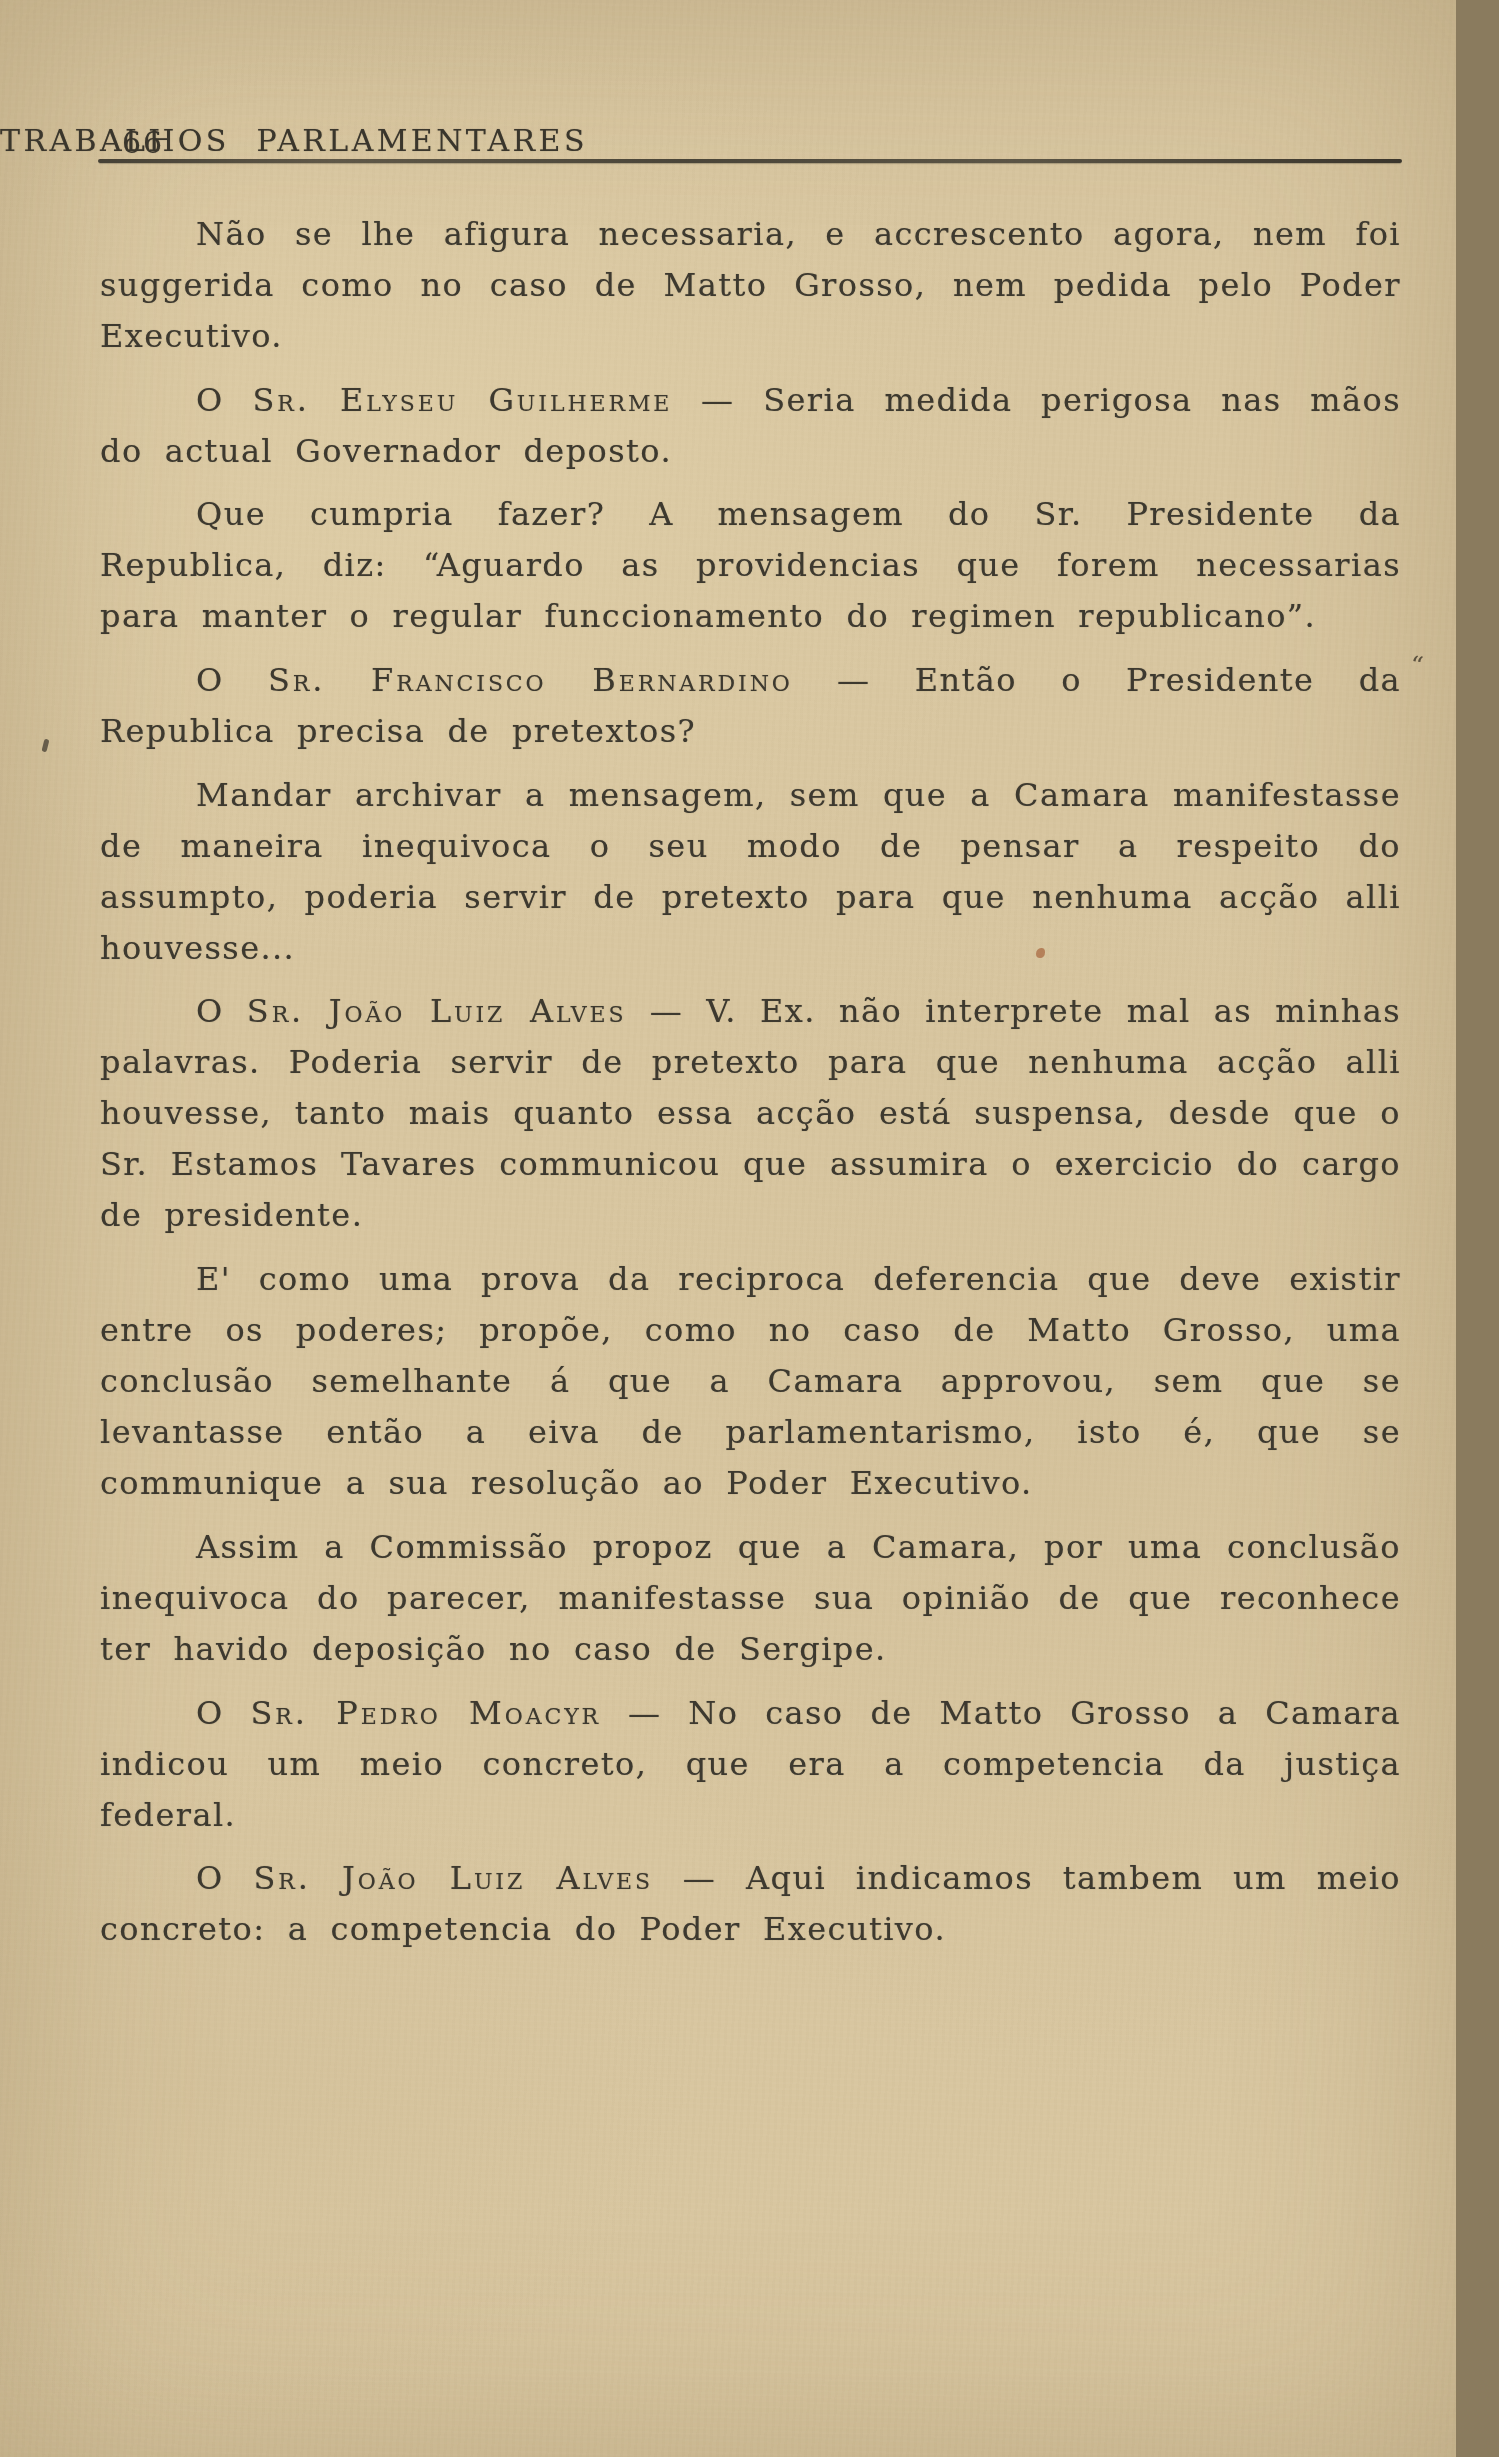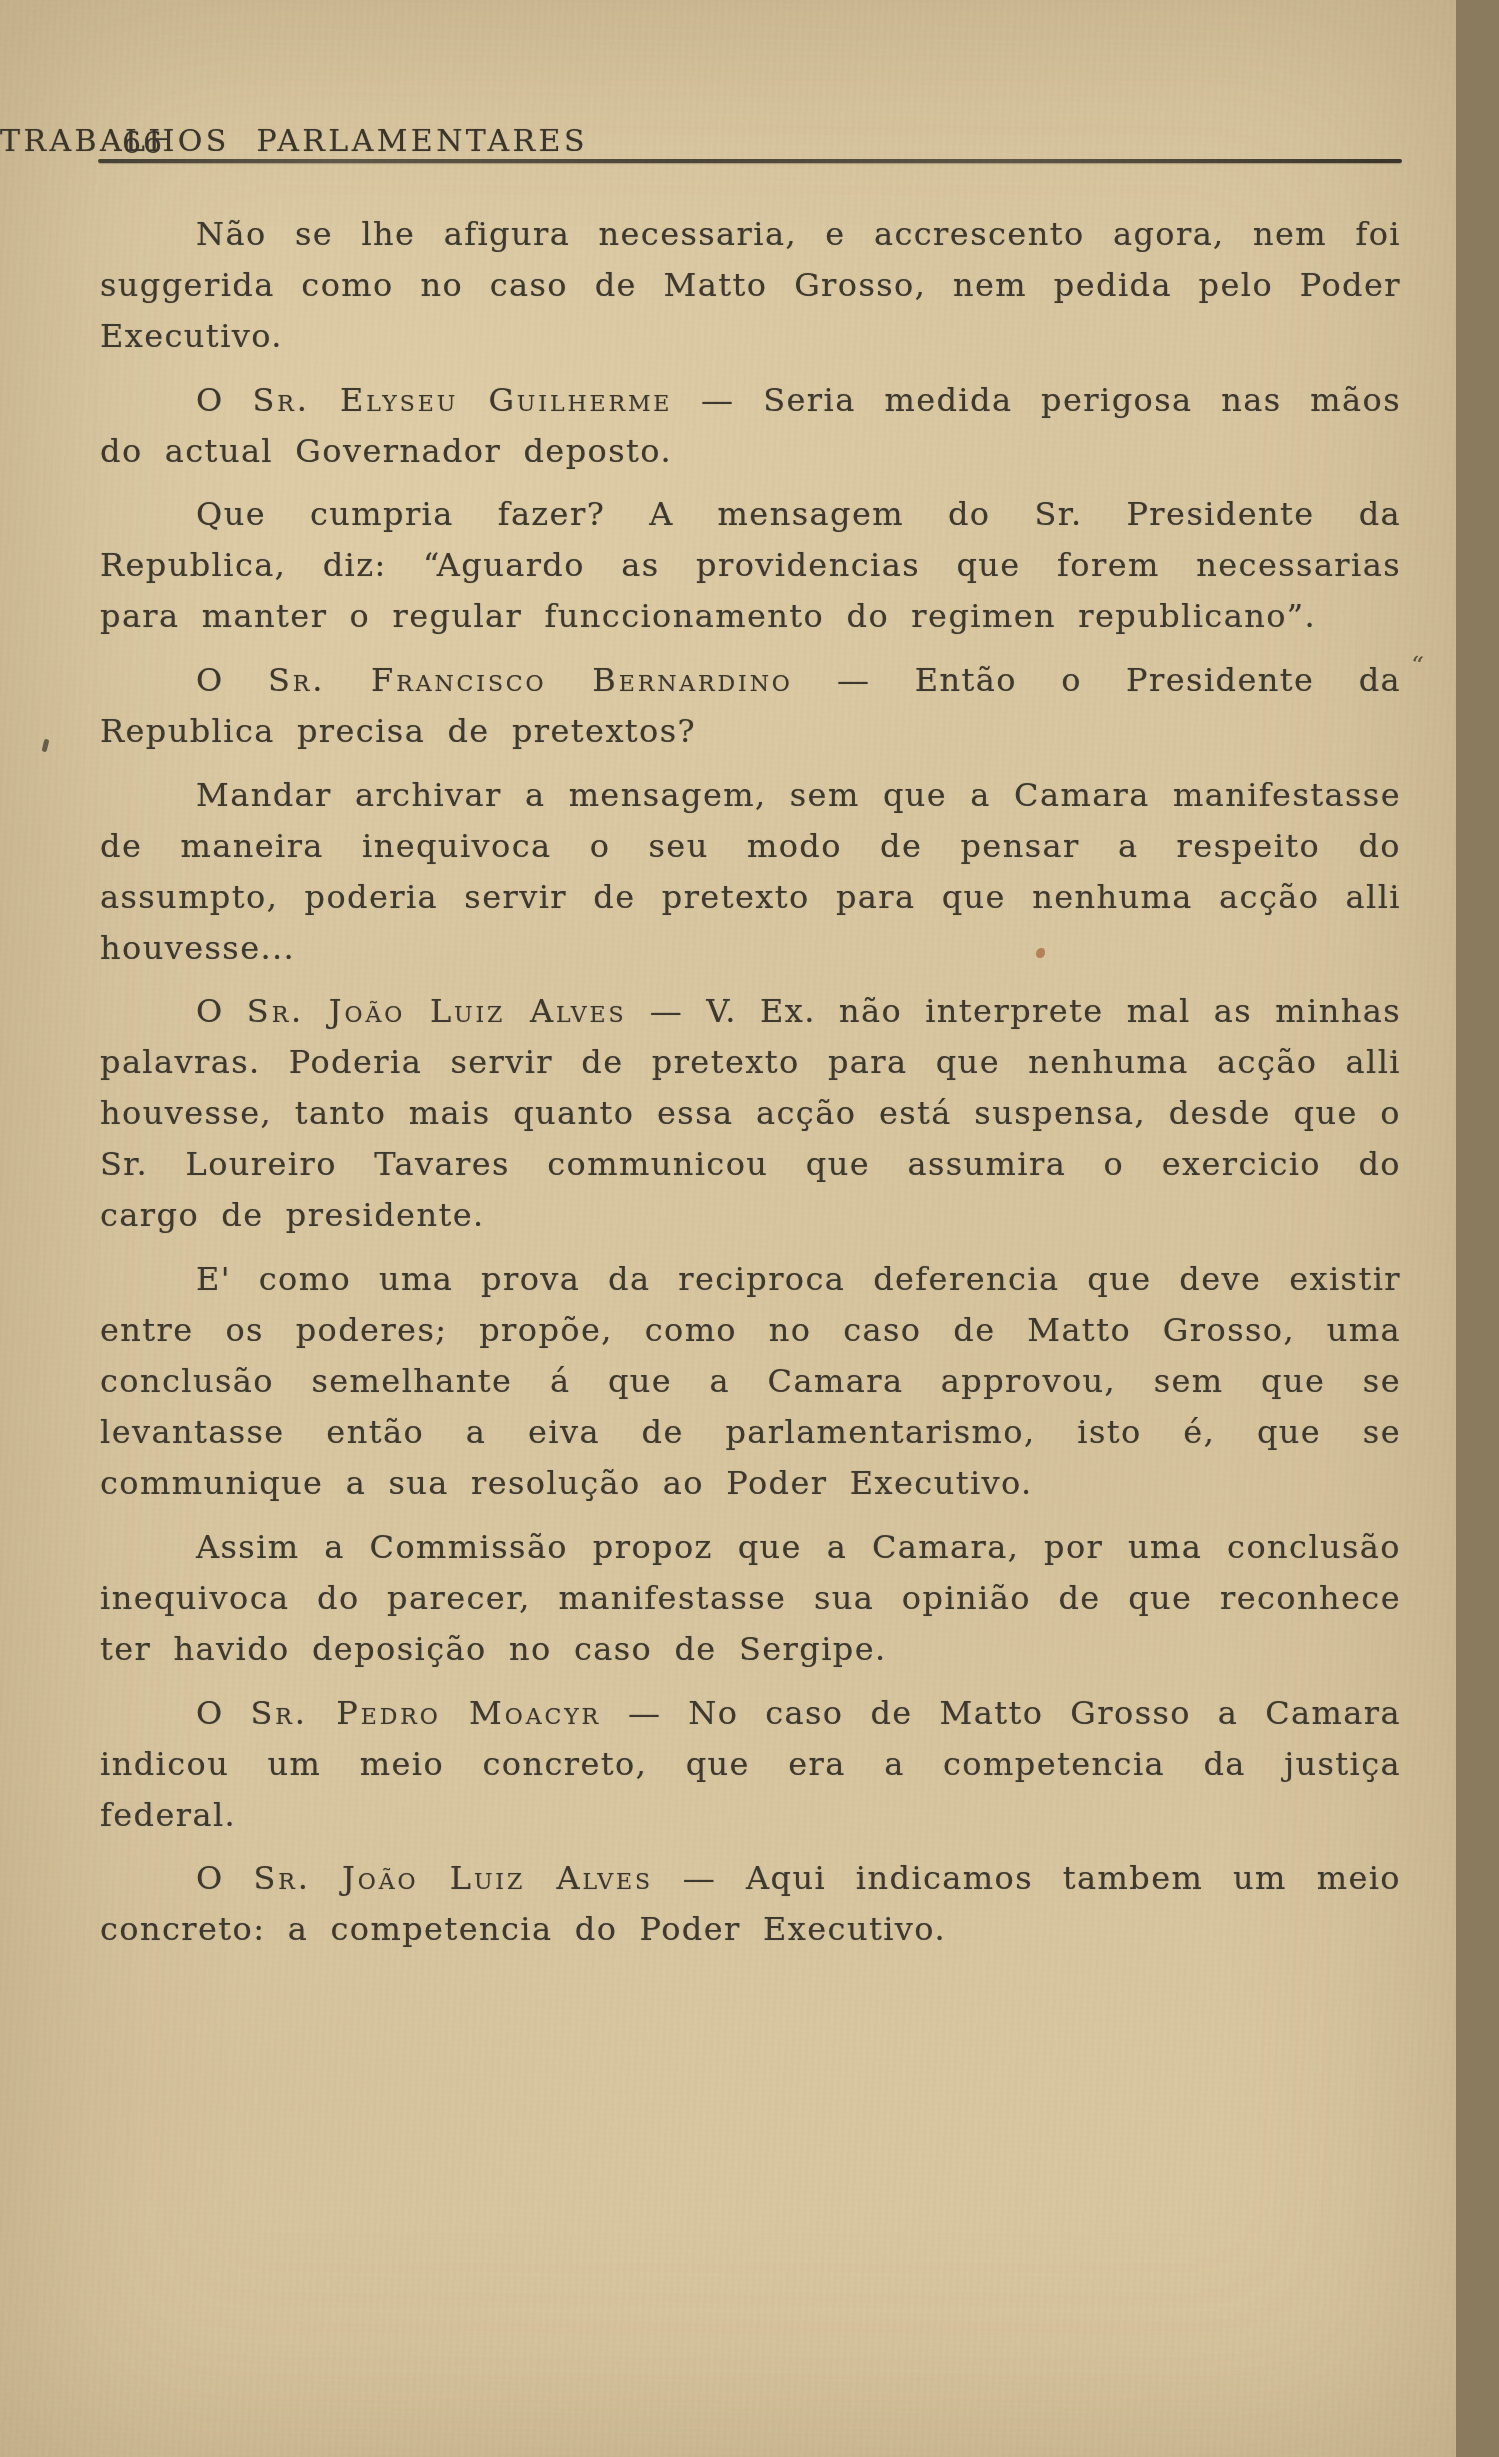--- a/index.html
+++ b/index.html
@@ -134,21 +134,21 @@
   </div>
 
   <div class="header-rule"></div>
 
   <div class="page-text">
       <p class="para"><span>Não se lhe afigura necessaria, e accrescento agora, nem foi suggerida como no caso de Matto Grosso, nem pedida pelo Poder Executivo.</span></p>
       <p class="para"><span>O </span><span class="sc">Sr. Elyseu Guilherme</span><span> — Seria medida perigosa nas mãos do actual Governador deposto.</span></p>
       <p class="para"><span>Que cumpria fazer? A mensagem do Sr. Presidente da Republica, diz: “Aguardo as providencias que forem necessarias para manter o regular funccionamento do regimen republicano”.</span></p>
       <p class="para"><span>O </span><span class="sc">Sr. Francisco Bernardino</span><span> — Então o Presidente da Republica precisa de pretextos?</span></p>
       <p class="para"><span>Mandar archivar a mensagem, sem que a Camara manifestasse de maneira inequivoca o seu modo de pensar a respeito do assumpto, poderia servir de pretexto para que nenhuma acção alli houvesse...</span></p>
-      <p class="para"><span>O </span><span class="sc">Sr. João Luiz Alves</span><span> — V. Ex. não interprete mal as minhas palavras. Poderia servir de pretexto para que nenhuma acção alli houvesse, tanto mais quanto essa acção está suspensa, desde que o Sr. Loureiro Tavares communicou que assumira o exercicio do cargo de presidente.</span></p>
+      <p class="para"><span>O </span><span class="sc">Sr. João Luiz Alves</span><span> — V. Ex. não interprete mal as minhas palavras. Poderia servir de pretexto para que nenhuma acção alli houvesse, tanto mais quanto essa acção está suspensa, desde que o Sr. Estamos Tavares communicou que assumira o exercicio do cargo de presidente.</span></p>
       <p class="para"><span>E' como uma prova da reciproca deferencia que deve existir entre os poderes; propõe, como no caso de Matto Grosso, uma conclusão semelhante á que a Camara approvou, sem que se levantasse então a eiva de parlamentarismo, isto é, que se communique a sua resolução ao Poder Executivo.</span></p>
       <p class="para"><span>Assim a Commissão propoz que a Camara, por uma conclusão inequivoca do parecer, manifestasse sua opinião de que reconhece ter havido deposição no caso de Sergipe.</span></p>
       <p class="para"><span>O </span><span class="sc">Sr. Pedro Moacyr</span><span> — No caso de Matto Grosso a Camara indicou um meio concreto, que era a competencia da justiça federal.</span></p>
       <p class="para"><span>O </span><span class="sc">Sr. João Luiz Alves</span><span> — Aqui indicamos tambem um meio concreto: a competencia do Poder Executivo.</span></p>
     </div>
 
   <span class="artifact artifact-quote-right">“</span>
   <span class="artifact artifact-speck-left"></span>
   <span class="artifact artifact-red-fleck"></span>
 

